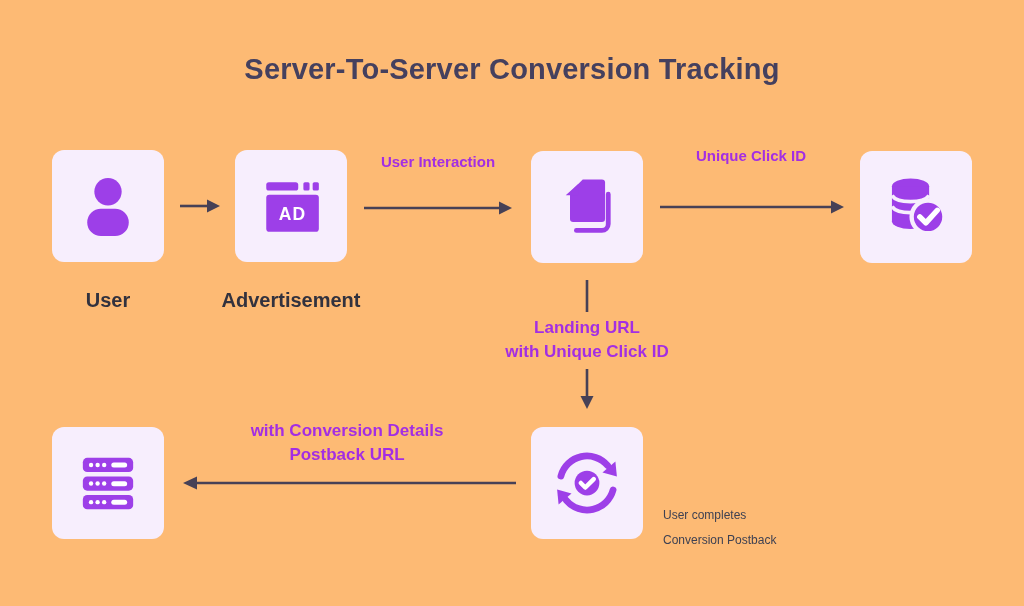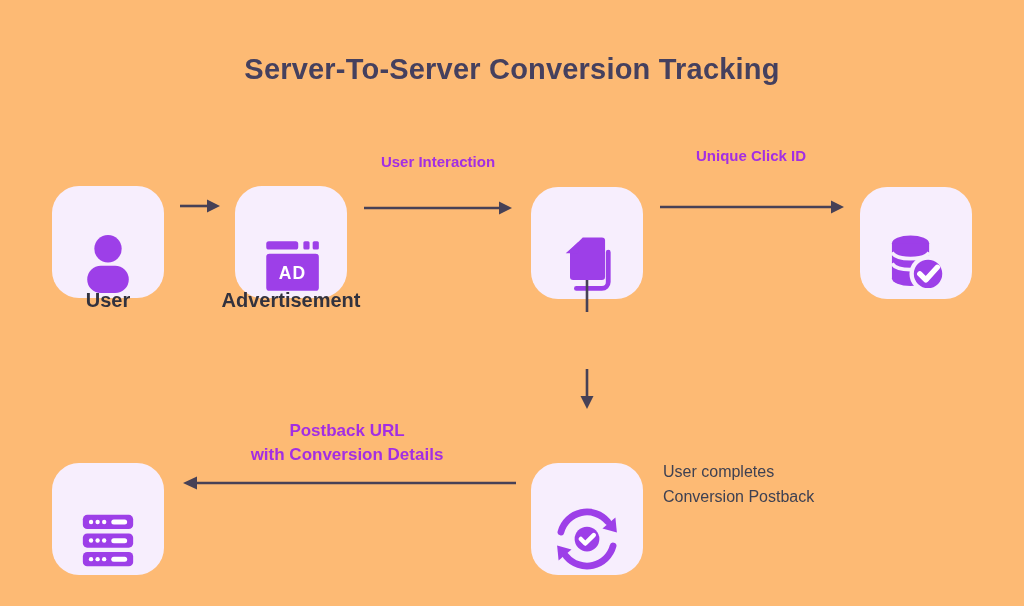--- a/index.html
+++ b/index.html
@@ -10,31 +10,31 @@
     --title-color:#45405e;
     --dark-text:#3e4152;
     --node-label:#32323e;
   }
   *{margin:0;padding:0;box-sizing:border-box;}
   html,body{background:#ffffff;}
   body{font-family:"Liberation Sans", sans-serif;}
   .canvas{position:relative;width:1024px;height:606px;background:#fdba74;overflow:hidden;margin:0 auto;}
   .title{position:absolute;top:53px;left:0;width:100%;text-align:center;
          font-size:29px;font-weight:bold;color:var(--title-color);letter-spacing:.2px;}
-  .tile{position:absolute;width:112px;height:112px;border-radius:27px;background:var(--tile-bg);
-        display:flex;align-items:flex-end;justify-content:center;margin-top:36px;}
+  .tile{position:absolute;width:112px;height:112px;border-radius:12px;background:var(--tile-bg);
+        display:flex;align-items:center;justify-content:center;}
   .tile svg{display:block;}
   .node-label{position:absolute;text-align:center;font-size:20px;font-weight:bold;color:var(--node-label);}
   .edge{position:absolute;}
   .edge line{stroke:var(--arrow);stroke-width:2.6;}
   .edge polygon{fill:var(--arrow);}
   .purple-label{position:absolute;text-align:center;color:var(--label-purple);font-weight:bold;}
   .purple-label.small{font-size:15px;line-height:21px;}
   .purple-label.mid{font-size:17px;line-height:24px;}
-  .caption{position:absolute;font-size:16px;line-height:25px;color:var(--dark-text);}
+  .caption{position:absolute;font-size:12px;line-height:25px;color:var(--dark-text);margin-top:44px;}
 </style>
 </head>
 <body>
 
 <div class="canvas">
 
   <h1 class="title">Server-To-Server Conversion Tracking</h1>
 
   <div class="tile" style="left:52px;top:150px;">
     <svg width="70" height="70" viewBox="0 0 64 64">
@@ -91,20 +91,24 @@
     <div>Unique Click ID</div>
   </div>
   <svg class="edge" style="left:660px;top:197px;" width="186" height="20">
     <line x1="0" y1="10" x2="173" y2="10"></line>
     <polygon points="171,3.5 184,10 171,16.5"></polygon>
   </svg>
 
   <svg class="edge" style="left:584px;top:279px;" width="6" height="34">
     <line x1="3" y1="1" x2="3" y2="33"></line>
   </svg>
+  <div class="purple-label mid" style="left:477px;top:316px;width:220px;">
+    <div>Landing URL</div>
+    <div>with Unique Click ID</div>
+  </div>
   <svg class="edge" style="left:578px;top:369px;" width="18" height="42">
     <line x1="9" y1="0" x2="9" y2="29"></line>
     <polygon points="2.5,27 15.5,27 9,40"></polygon>
   </svg>
 
   <div class="tile" style="left:52px;top:427px;">
     <svg width="70" height="70" viewBox="0 0 64 64">
       <g fill="var(--icon-purple)">
         <rect x="9" y="9" width="46" height="13" rx="4"></rect>
         <rect x="9" y="26" width="46" height="13" rx="4"></rect>
@@ -132,22 +136,22 @@
       <path d="M8.8 25.8 A24 24 0 0 1 50.4 16.6" fill="none" stroke="var(--icon-purple)" stroke-width="6" stroke-linecap="round"></path>
       <polygon points="0,-7.5 11,0 0,7.5" fill="var(--icon-purple)" transform="translate(51.5,17.8) rotate(50)"></polygon>
       <path d="M55.2 38.2 A24 24 0 0 1 13.6 47.4" fill="none" stroke="var(--icon-purple)" stroke-width="6" stroke-linecap="round"></path>
       <polygon points="0,-7.5 11,0 0,7.5" fill="var(--icon-purple)" transform="translate(12.5,46.2) rotate(230)"></polygon>
       <circle cx="32" cy="32" r="11" fill="var(--icon-purple)"></circle>
       <path d="M26.5 32 l4 4 l7.5 -7.5" fill="none" stroke="#ffffff" stroke-width="4" stroke-linecap="round" stroke-linejoin="round"></path>
     </svg>
   </div>
 
   <div class="purple-label mid" style="left:217px;top:419px;width:260px;">
+    <div>with Conversion Details</div>
     <div>Postback URL</div>
-    <div>with Conversion Details</div>
   </div>
   <svg class="edge" style="left:180px;top:473px;" width="338" height="20">
     <line x1="336" y1="10" x2="15" y2="10"></line>
     <polygon points="17,3.5 3,10 17,16.5"></polygon>
   </svg>
 
   <div class="caption" style="left:663px;top:459px;">
     <div>User completes</div>
     <div>Conversion Postback</div>
   </div>

